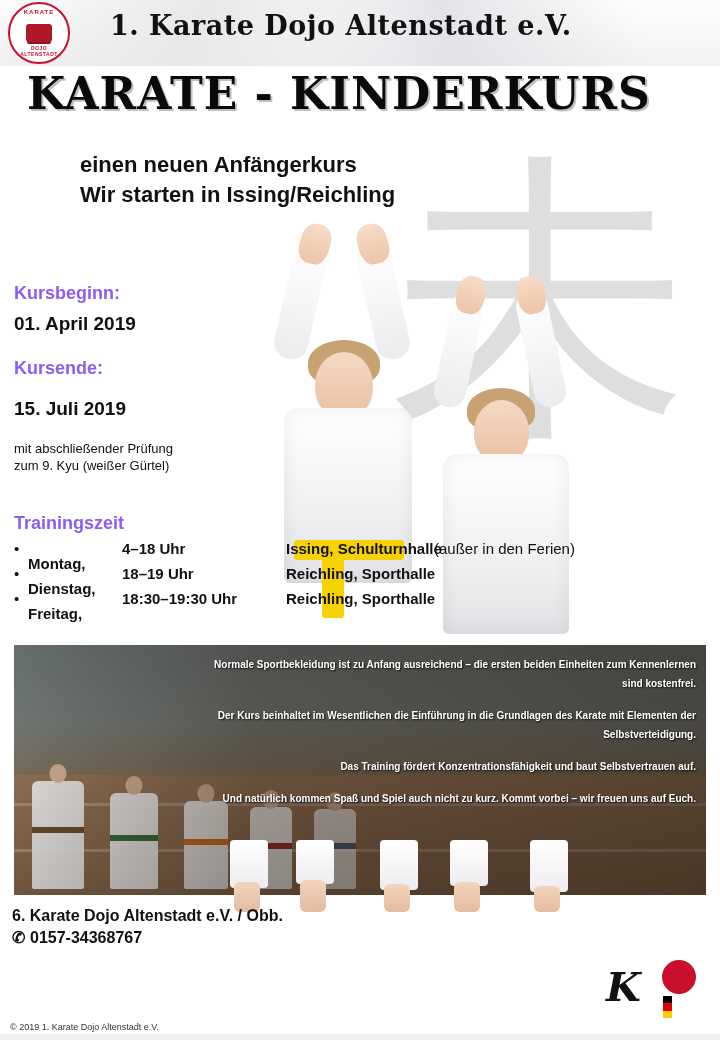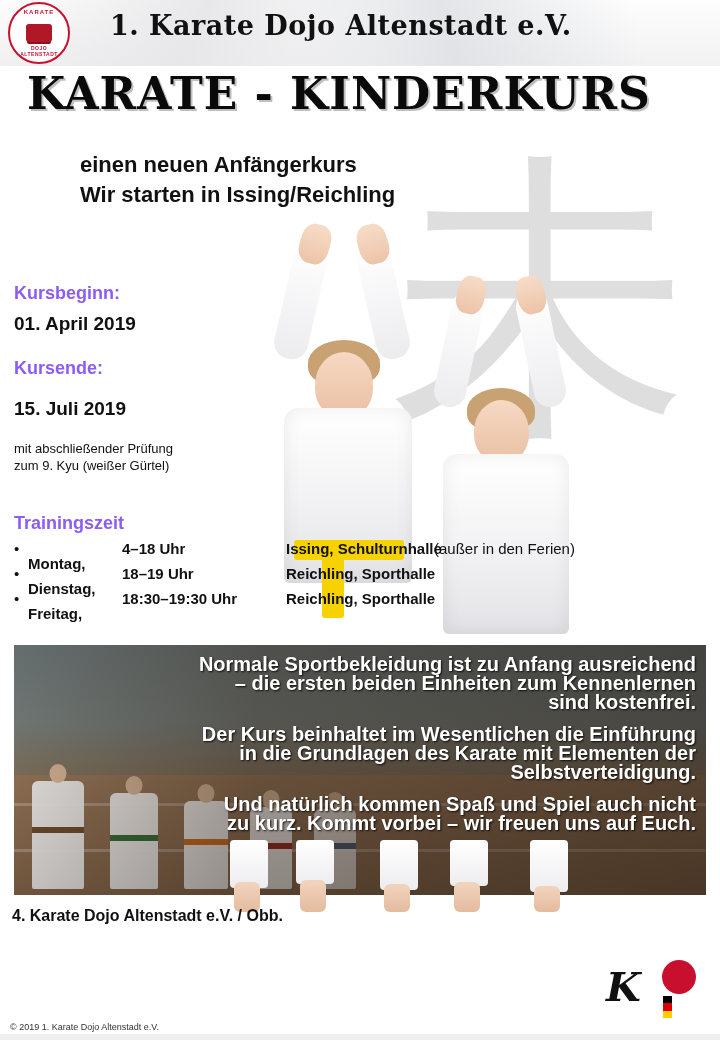--- a/index.html
+++ b/index.html
@@ -200,21 +200,21 @@
   }
   .fighter .f-belt{
     position:absolute;left:0;width:100%;height:6px;
   }
   .band-overlay{
     position:absolute;inset:0;
     background:linear-gradient(90deg,rgba(40,28,18,.15) 0%,rgba(40,28,18,.45) 35%,rgba(30,20,12,.55) 100%);
   }
   .band-text{
     position:absolute;right:10px;top:10px;width:500px;
-    text-align:right;color:#ffffff;font-weight:bold;font-size:20px;line-height:19px;
+    text-align:right;color:#ffffff;font-weight:bold;font-size:10px;line-height:19px;
     text-shadow:1px 1px 2px rgba(0,0,0,.85);
     z-index:4;
   }
   .band-text p{margin:0 0 13px 0;}
 
   
   .feet-strip{
     position:absolute;left:200px;top:840px;width:430px;height:80px;
     z-index:3;
     overflow:hidden;
@@ -382,39 +382,43 @@
       <div class="f-belt" style="top:36px;background:#9b1d1d;"></div>
     </div>
     <div class="fighter" style="left:300px;width:42px;height:80px;opacity:.8;">
       <div class="f-head"></div>
       <div class="f-belt" style="top:34px;background:#33527a;"></div>
     </div>
     <div class="band-overlay"></div>
     <div class="band-text">
       <p>Normale Sportbekleidung ist zu Anfang ausreichend – die ersten beiden Einheiten zum Kennenlernen sind kostenfrei.</p>
       <p>Der Kurs beinhaltet im Wesentlichen die Einführung in die Grundlagen des Karate mit Elementen der Selbstverteidigung.</p>
+      <p>Das Training fördert Konzentrationsfähigkeit und baut Selbstvertrauen auf.</p>
       <p>Und natürlich kommen Spaß und Spiel auch nicht zu kurz. Kommt vorbei – wir freuen uns auf Euch.</p>
     </div>
   </div>
 
   <div class="feet-strip">
     <div class="gi-pant" style="left:30px;height:48px;"></div>
     <div class="leg" style="left:34px;height:30px;"></div>
     <div class="gi-pant" style="left:96px;height:44px;"></div>
     <div class="leg" style="left:100px;height:32px;"></div>
     <div class="gi-pant" style="left:180px;height:50px;"></div>
     <div class="leg" style="left:184px;height:28px;"></div>
     <div class="gi-pant" style="left:250px;height:46px;"></div>
     <div class="leg" style="left:254px;height:30px;"></div>
     <div class="gi-pant" style="left:330px;height:52px;"></div>
     <div class="leg" style="left:334px;height:26px;"></div>
   </div>
 
   <div class="info">
-    <div class="info-line">4. Karate Dojo Altenstadt e.V.  / Obb.</div>
+    <div class="info-line">6. Karate Dojo Altenstadt e.V.  / Obb.</div>
+    <div class="info-line">
+      <span class="ico">✆</span><span>0157-34368767</span>
+    </div>
   </div>
 
   <div class="corner-logo">
     <div class="cl-dot"></div>
     <div class="cl-swoosh">K</div>
     <div class="cl-flag"></div>
   </div>
 
   <div class="copyright">© 2019  1. Karate Dojo Altenstadt e.V.</div>
   <div class="divider"></div>

